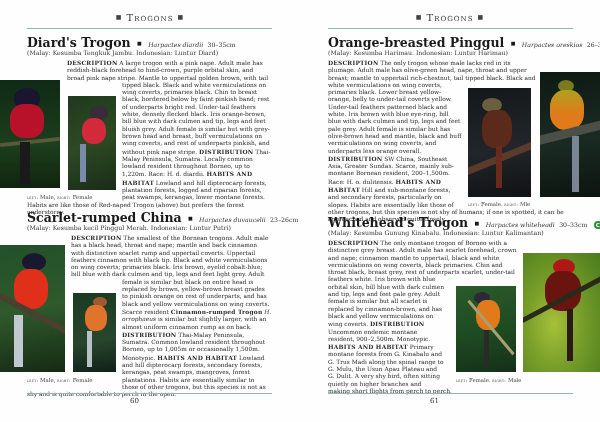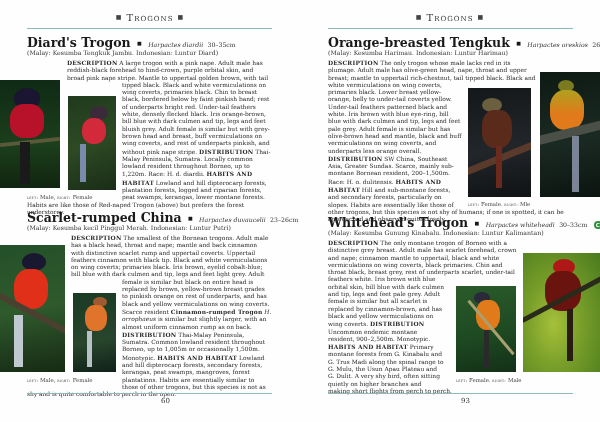--- a/index.html
+++ b/index.html
@@ -16,21 +16,21 @@
   .title { font-size:12.5px; font-weight:bold; color:#1a1a1a; white-space:nowrap; }
   .title .sci { font-size:6.2px; font-weight:normal; font-style:italic; color:#333; }
   .title .size { font-size:6.2px; font-weight:normal; color:#333; }
   .title .sq { font-size:5px; font-weight:normal; vertical-align:2px; margin:0 2px; }
   .malay { font-size:6.2px; color:#333; white-space:nowrap; }
   .txt { font-size:5.9px; line-height:7.3px; color:#2a2a2a; text-align:left; }
   .txt b { font-weight:bold; letter-spacing:0.2px; }
   .photo { position:absolute; overflow:hidden; }
   .caption { position:absolute; font-size:5.4px; color:#444; white-space:nowrap; }
   .caption .sc { font-variant:small-caps; font-size:4.6px; letter-spacing:0.3px; }
-  .pagenum { position:absolute; top:397px; font-size:7px; color:#333; width:40px; text-align:right; }
+  .pagenum { position:absolute; top:397px; font-size:7px; color:#333; width:40px; text-align:left; }
   .badge { display:inline-block; width:8px; height:8px; border-radius:50%; background:#2f8f3a;
            color:#fff; font-size:5.5px; line-height:8px; text-align:center; font-weight:bold;
            font-style:normal; vertical-align:0px; margin-left:2px; font-family:"DejaVu Sans", sans-serif; }
 </style>
 </head>
 <body>
 
 <div class="page left">
   <div class="header">
     <span class="sq">■</span><span>Trogons</span><span class="sq">■</span>
@@ -119,21 +119,21 @@
   <div class="pagenum" style="left:130px;">60</div>
 </div>
 
 <div class="page right">
   <div class="header">
     <span class="sq">■</span><span>Trogons</span><span class="sq">■</span>
   </div>
   <div class="rule" style="top:28px;left:28px;width:245px;"></div>
 
   <div class="abs title" style="top:35px;left:28px;">
-    <span>Orange-breasted Tengkuk</span>
+    <span>Orange-breasted Pinggul</span>
     <span class="sq">■</span>
     <span class="sci">Harpactes oreskios</span>
     <span class="size">26–31cm</span>
   </div>
   <div class="abs malay" style="top:49px;left:28px;">(Malay: Kesumba Harimau. Indonesian: Luntur Harimau)</div>
 
   <div class="abs txt" style="top:59px;left:28px;width:245px;">
     <div style="float:right;width:34px;height:14px;margin-top:14px;"></div>
     <div style="float:right;clear:right;width:110px;height:120px;"></div>
     <b>DESCRIPTION</b>
@@ -197,14 +197,14 @@
     <div class="abs" style="left:44px;top:56px;width:6px;height:52px;background:#2a1a14;"></div>
   </div>
   <div class="caption" style="left:156px;top:377px;">
     <span class="sc">left:</span>
     <span>Female.</span>
     <span class="sc">right:</span>
     <span>Male</span>
   </div>
 
   <div class="rule" style="top:393px;left:28px;width:245px;"></div>
-  <div class="pagenum" style="left:130px;">93</div>
+  <div class="pagenum" style="left:130px;">61</div>
 </div>
 
 </body></html>

